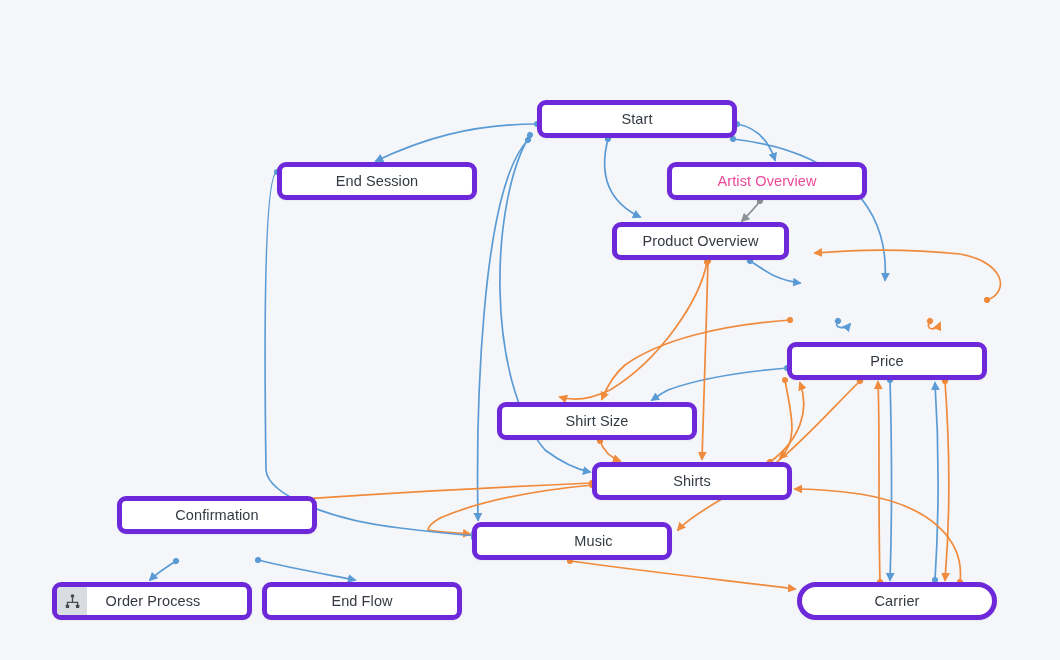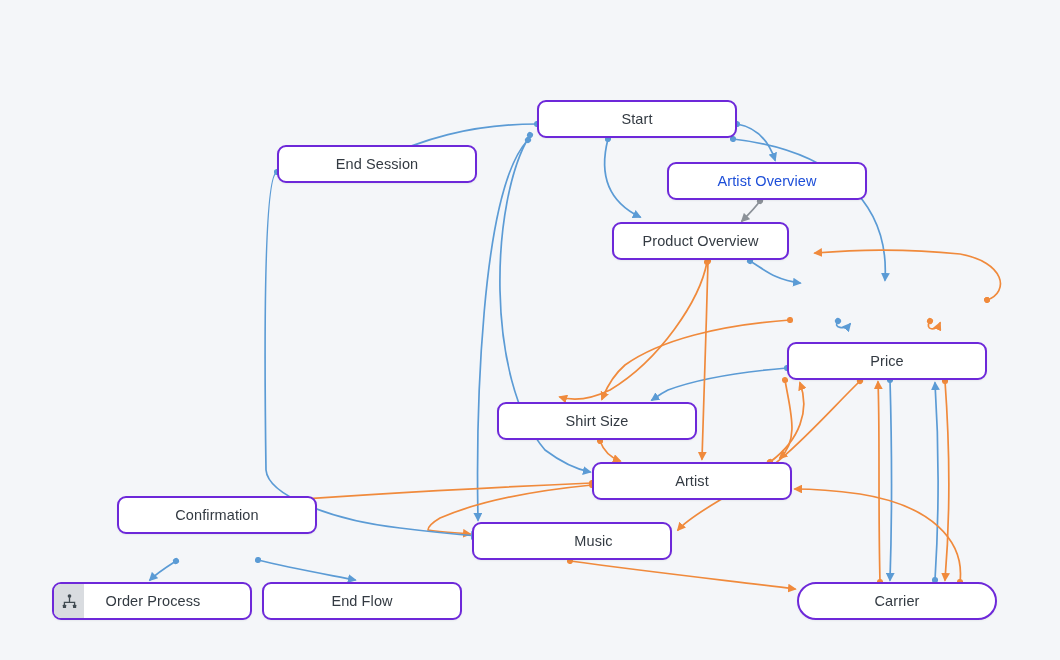--- a/index.html
+++ b/index.html
@@ -33,21 +33,21 @@
     position: absolute;
     left: 0;
     top: 0;
     width: 1060px;
     height: 660px;
   }
   .node {
     position: absolute;
     box-sizing: border-box;
     background: #ffffff;
-    border: 2px solid #6d28d9;
+    border: 5px solid #6d28d9;
     border-radius: 9px;
     box-shadow: 0 1px 2px rgba(20,28,45,0.06);
     display: flex;
     align-items: center;
     justify-content: center;
     overflow: hidden;
   }
   .node-label {
     font-size: 14.5px;
     color: #333a42;
@@ -130,37 +130,37 @@
         <path d="M 945,381 C 950,450 950,520 945,580" fill="none" stroke="#f08a3c" stroke-width="1.7" stroke-linecap="round" marker-start="url(#dot-orange)" marker-end="url(#ah-orange)"></path>
         <path d="M 860,381 C 820,420 780,470 720,500 C 700,512 685,522 678,530" fill="none" stroke="#f08a3c" stroke-width="1.7" stroke-linecap="round" marker-start="url(#dot-orange)" marker-end="url(#ah-orange)"></path>
         <path d="M 960,582 C 965,540 930,505 860,494 C 830,490 805,489 795,489" fill="none" stroke="#f08a3c" stroke-width="1.7" stroke-linecap="round" marker-start="url(#dot-orange)" marker-end="url(#ah-orange)"></path>
       </g>
   </svg>
 
   <div id="node-layer">
       <div class="node" style="left: 537px; top: 100px; width: 200px; height: 38px;">
         <span class="node-label" style="color: rgb(51, 58, 66);">Start</span>
       </div>
-      <div class="node" style="left: 277px; top: 145px; width: 200px; height: 38px;">
+      <div class="node" style="left: 277px; top: 162px; width: 200px; height: 38px;">
         <span class="node-label" style="color: rgb(51, 58, 66);">End Session</span>
       </div>
       <div class="node" style="left: 667px; top: 162px; width: 200px; height: 38px;">
-        <span class="node-label" style="color: #1d4ed8;">Artist Overview</span>
+        <span class="node-label" style="color: #ec4899;">Artist Overview</span>
       </div>
       <div class="node" style="left: 612px; top: 222px; width: 177px; height: 38px;">
         <span class="node-label" style="color: rgb(51, 58, 66);">Product Overview</span>
       </div>
       <div class="node" style="left: 787px; top: 342px; width: 200px; height: 38px;">
         <span class="node-label" style="color: rgb(51, 58, 66);">Price</span>
       </div>
       <div class="node" style="left: 497px; top: 402px; width: 200px; height: 38px;">
         <span class="node-label" style="color: rgb(51, 58, 66);">Shirt Size</span>
       </div>
       <div class="node" style="left: 592px; top: 462px; width: 200px; height: 38px;">
-        <span class="node-label" style="color: rgb(51, 58, 66);">Artist</span>
+        <span class="node-label" style="color: rgb(51, 58, 66);">Shirts</span>
       </div>
       <div class="node" style="left: 117px; top: 496px; width: 200px; height: 38px;">
         <span class="node-label" style="color: rgb(51, 58, 66);">Confirmation</span>
       </div>
       <div class="node" style="left: 472px; top: 522px; width: 200px; height: 38px; padding-left: 43px;">
         <span class="node-label" style="color: rgb(51, 58, 66);">Music</span>
       </div>
       <div class="node has-icon" style="left: 52px; top: 582px; width: 200px; height: 38px;">
         <div class="node-icon-box" style="background: rgb(217, 220, 224);">
           <svg viewBox="0 0 24 24" width="17" height="17">

